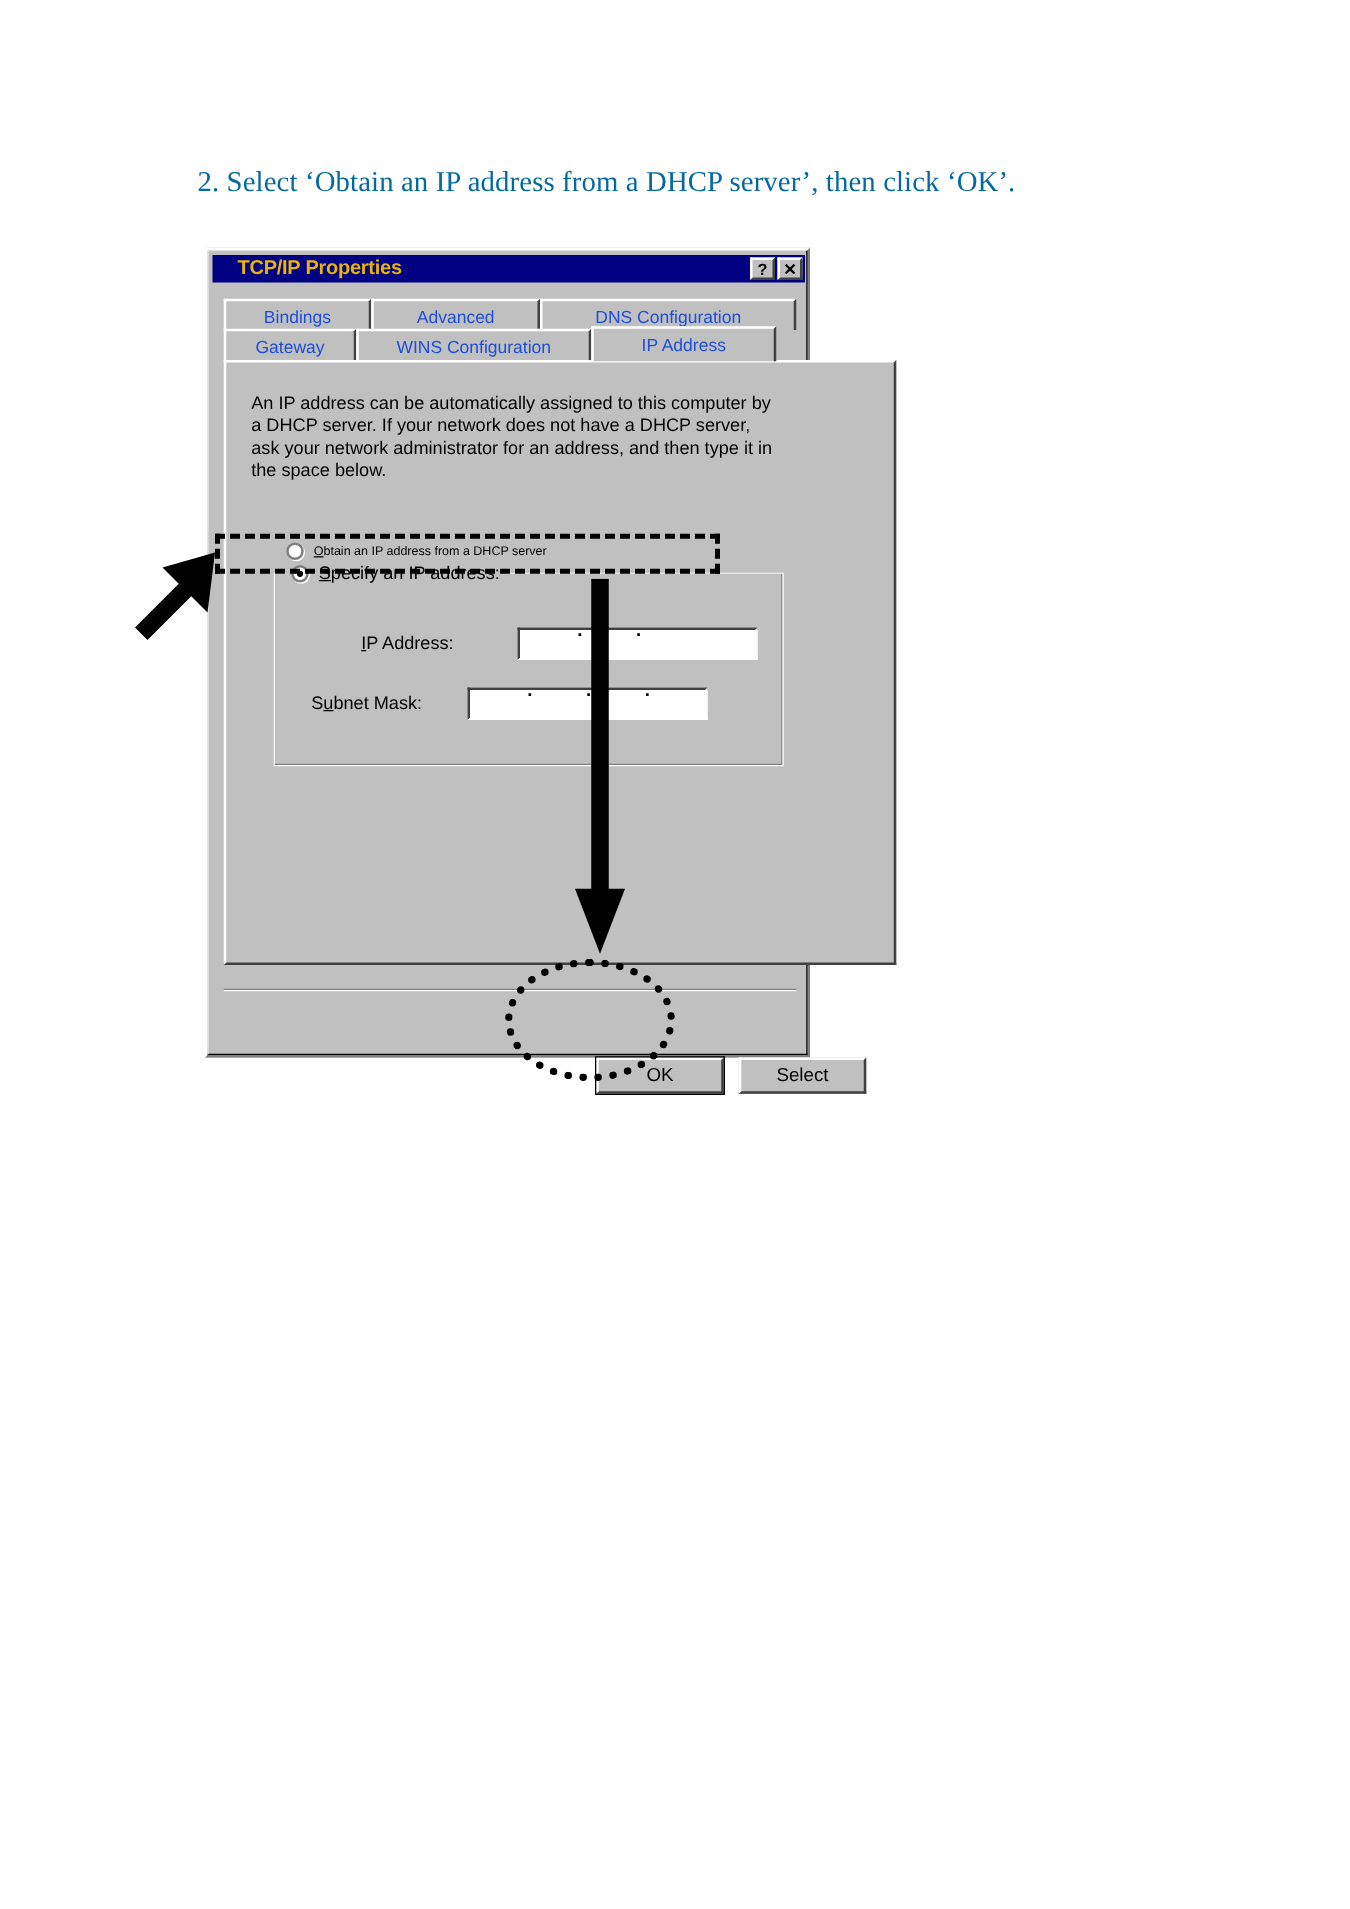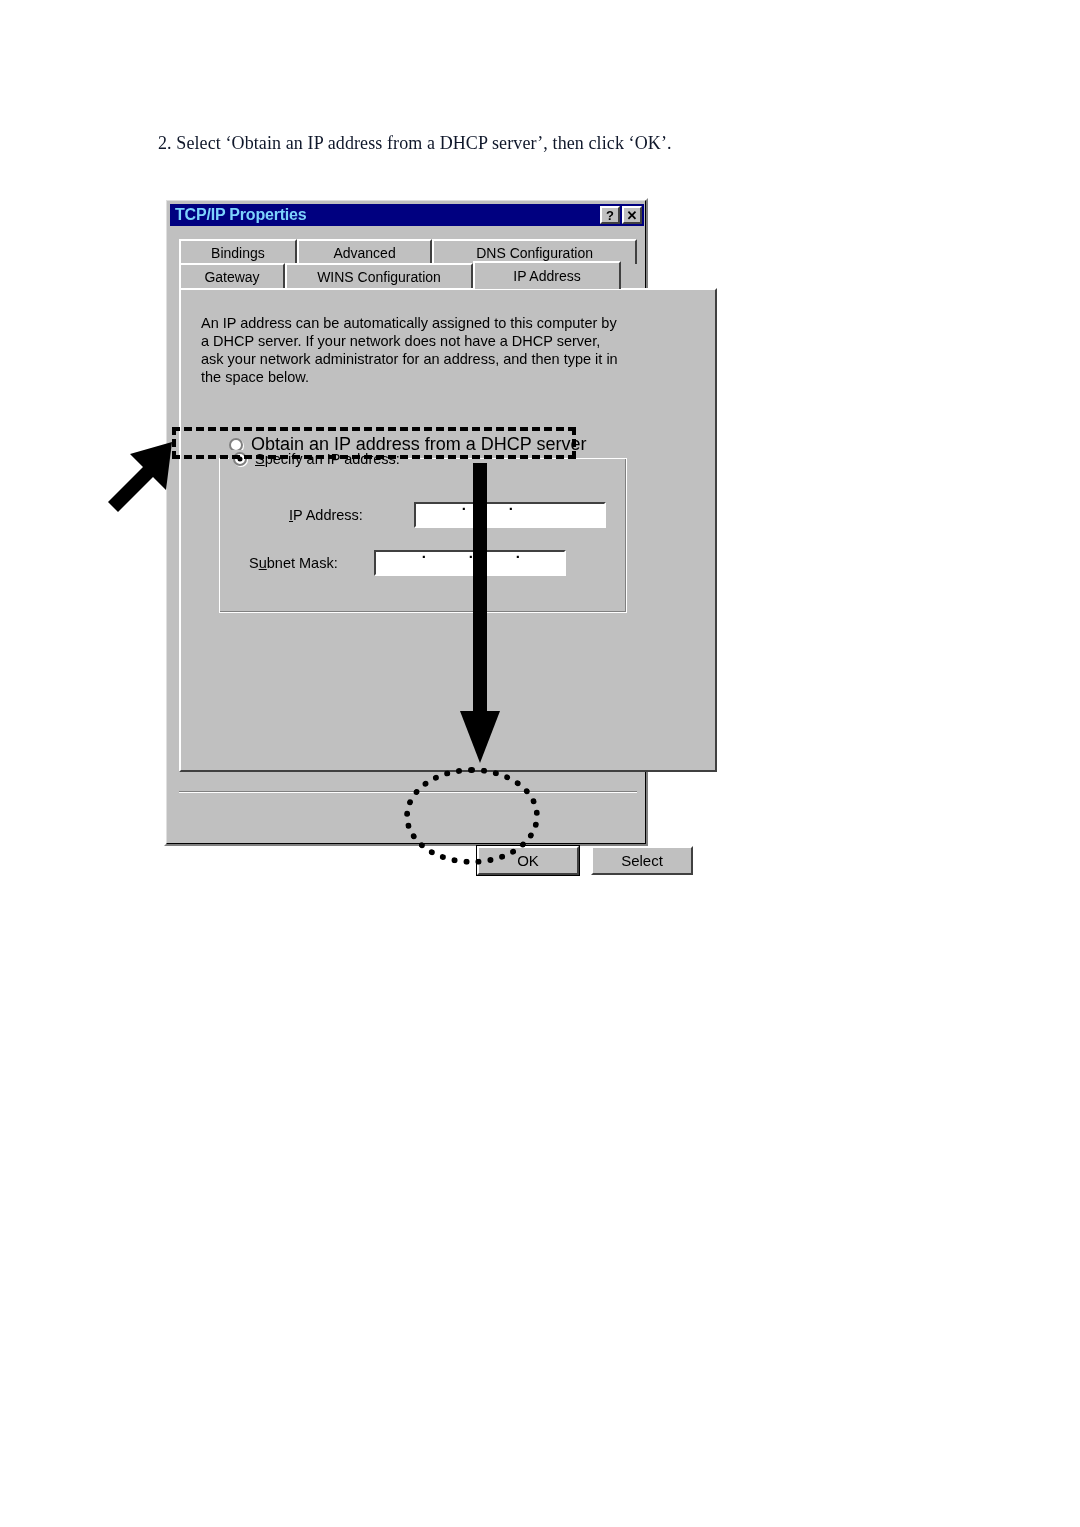--- a/index.html
+++ b/index.html
@@ -14,22 +14,22 @@
     font-family: "Liberation Serif", serif;
     overflow: hidden;
   }
 
   
   #instruction {
     position: absolute;
     left: 158px;
     top: 133px;
     font-family: "Liberation Serif", serif;
-    font-size: 18px;
-    color: #0f172a;
+    font-size: 23px;
+    color: #0369a1;
     white-space: nowrap;
     letter-spacing: 0.1px;
   }
 
   
   #dialog {
     position: absolute;
     left: 164px;
     top: 198px;
     width: 484px;
@@ -57,25 +57,25 @@
     position: absolute;
     left: 3px; top: 3px;
     width: 474px;
     height: 22px;
     background: #000080;
     display: flex;
     align-items: center;
     box-sizing: border-box;
   }
   #title-text {
-    color: #7dd3fc;
+    color: #eab308;
     font-family: "Liberation Sans", sans-serif;
     font-size: 16px;
     font-weight: bold;
-    padding-left: 5px;
+    padding-left: 20px;
     letter-spacing: -0.2px;
     white-space: nowrap;
   }
   #titlebar-buttons {
     position: absolute;
     right: 2px;
     top: 2px;
     display: flex;
     gap: 2px;
   }
@@ -121,21 +121,21 @@
     background: #c0c0c0;
     border-top: 2px solid #ffffff;
     border-left: 2px solid #ffffff;
     border-right: 2px solid #404040;
     box-sizing: border-box;
     display: flex;
     align-items: center;
     justify-content: center;
     font-family: "Liberation Sans", sans-serif;
     font-size: 14px;
-    color: #000000;
+    color: #1d4ed8;
     white-space: nowrap;
     position: relative;
   }
   .tab.active {
     height: 28px;
     margin-top: -2px;
     border-right: 2px solid #404040;
     z-index: 5;
     background: #c0c0c0;
   }
@@ -166,21 +166,21 @@
     line-height: 18px;
     color: #000000;
   }
 
   
   .radio-line {
     position: absolute;
     display: flex;
     align-items: center;
     font-family: "Liberation Sans", sans-serif;
-    font-size: 18px;
+    font-size: 10px;
     color: #000000;
     white-space: nowrap;
   }
   #opt-dhcp {
     left: 48px;
     top: 144px;
   }
   .radio {
     width: 14px;
     height: 14px;

